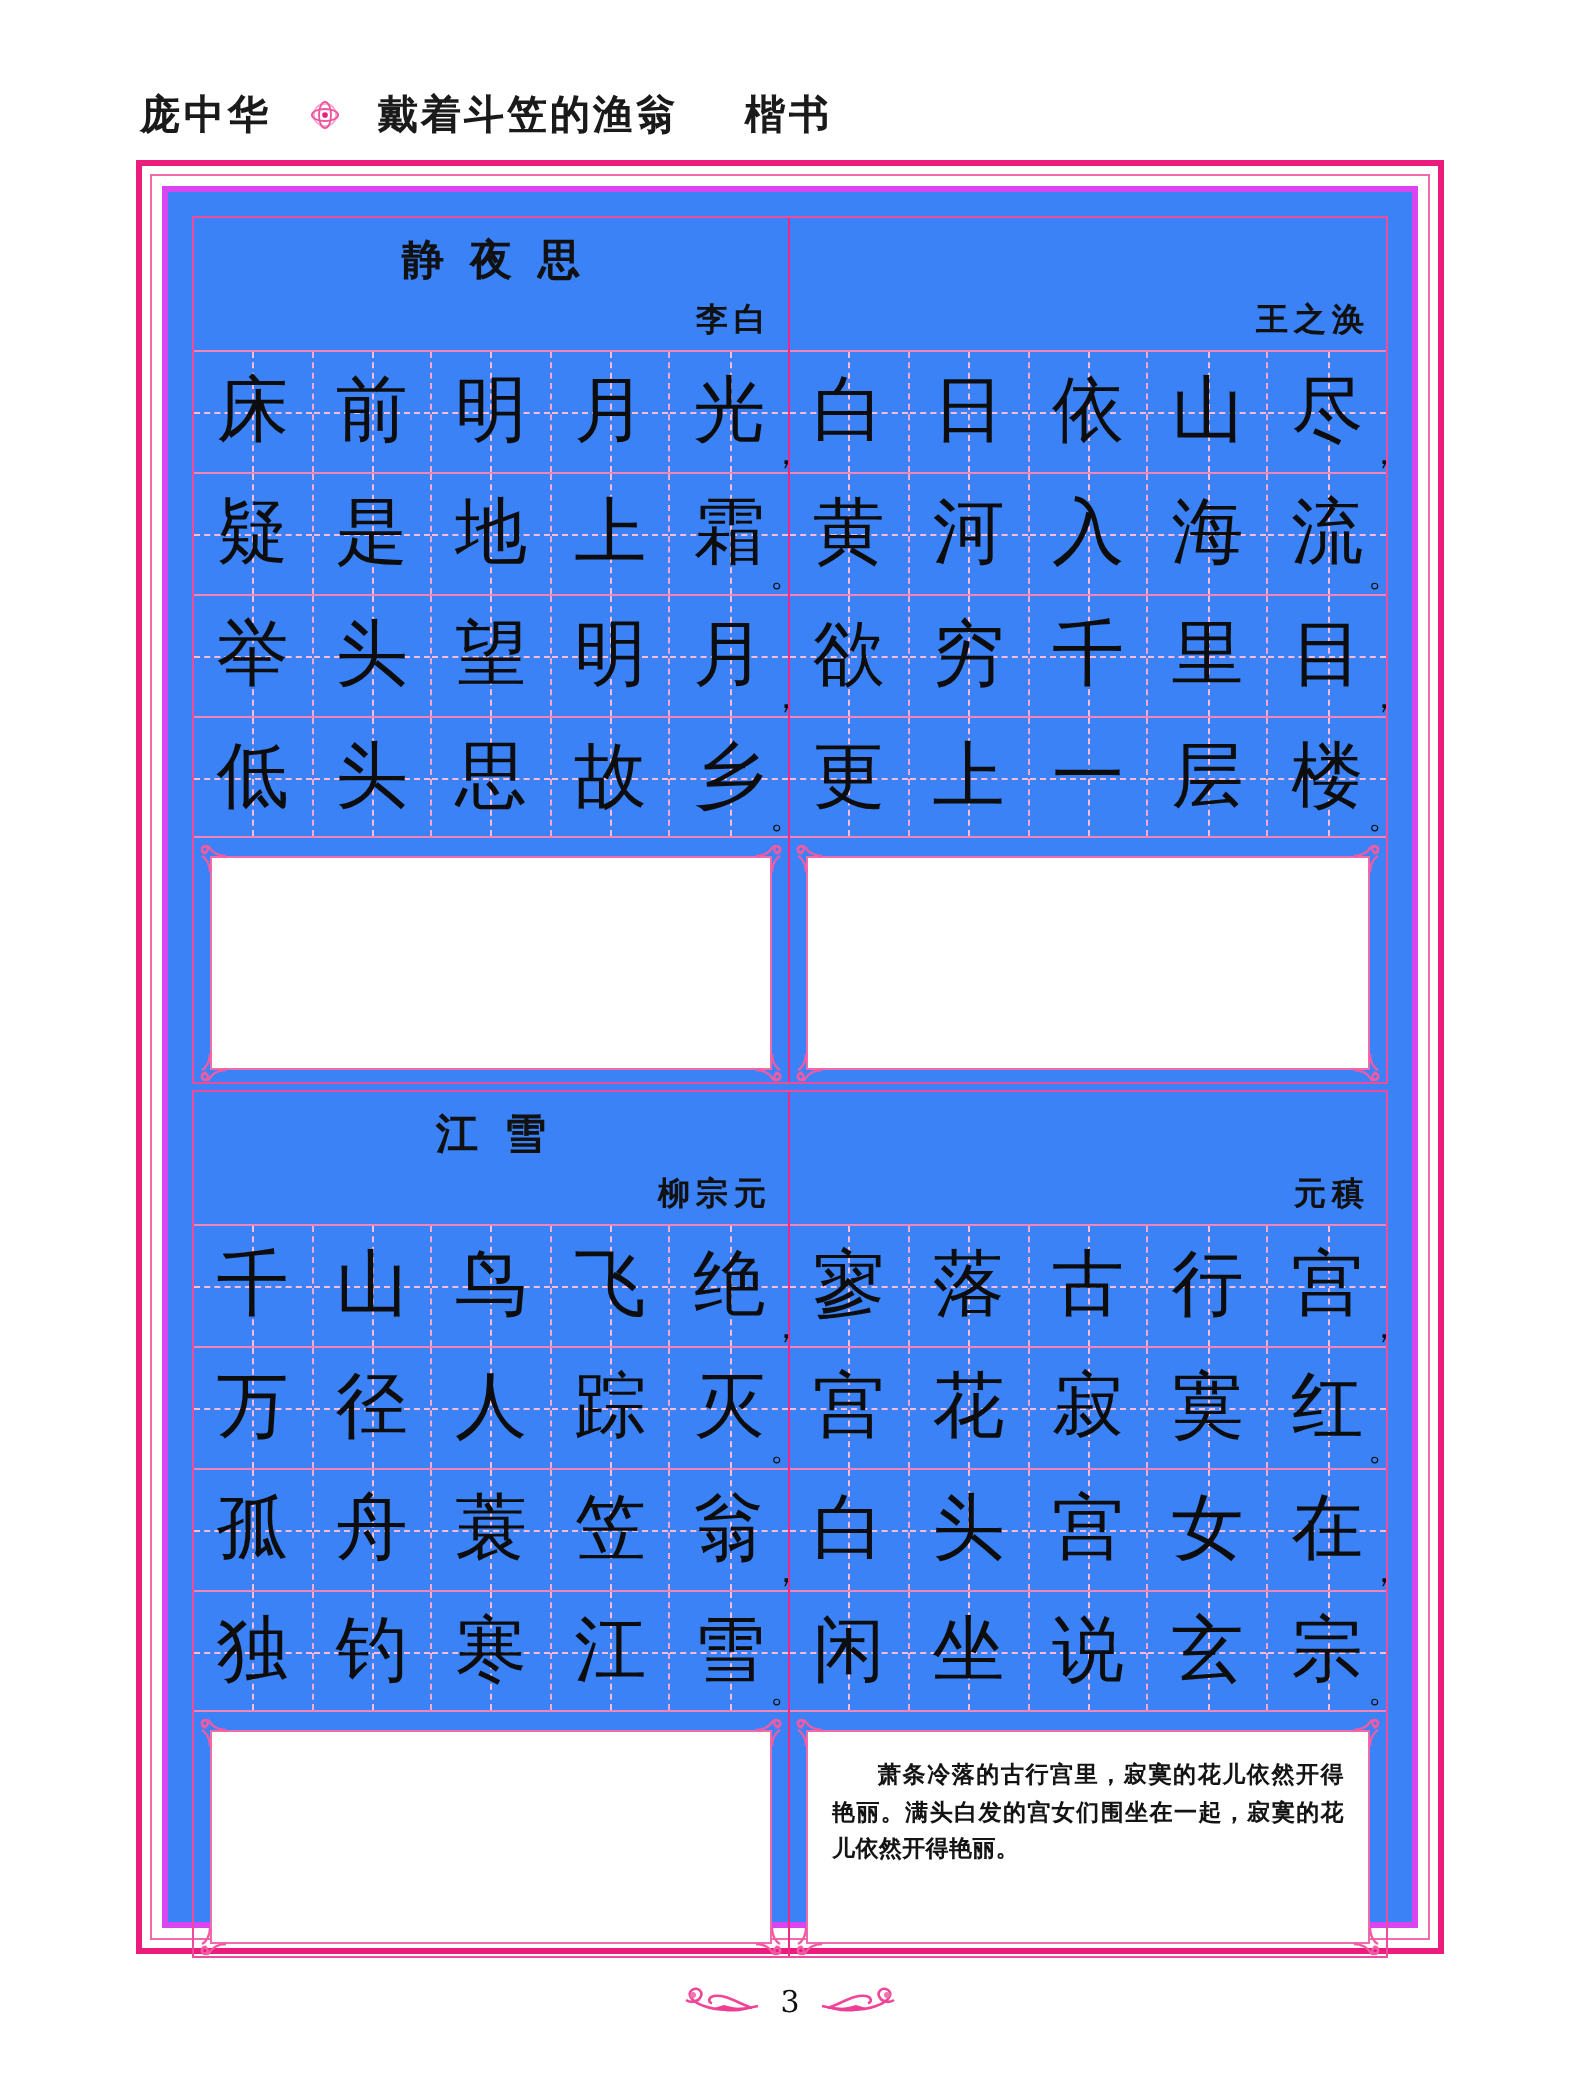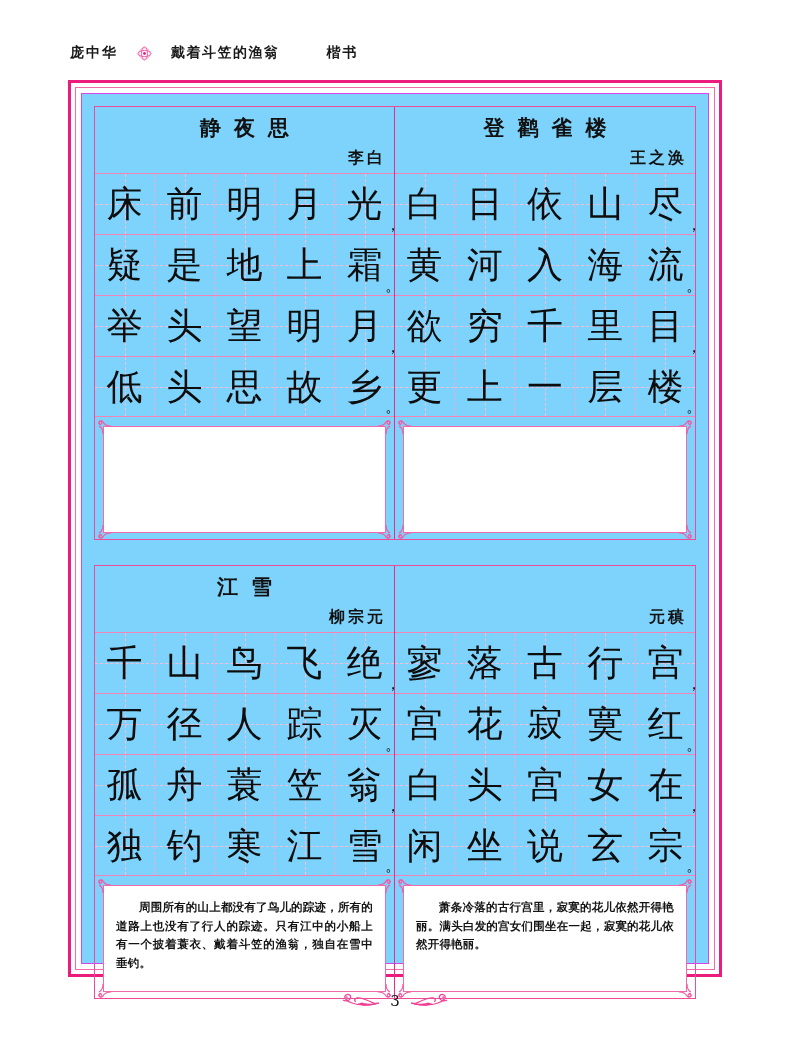--- a/index.html
+++ b/index.html
@@ -15,70 +15,70 @@
 
   
   .page-header {
     position: absolute;
     left: 70px;
     top: 44px;
     display: flex;
     align-items: center;
     gap: 19px;
     font-family: "DejaVu Sans", sans-serif;
-    font-size: 14px;
+    font-size: 20px;
     font-weight: bold;
     color: #1a1a1a;
     letter-spacing: 1px;
   }
   .header-author { letter-spacing: 2px; }
   .header-flower {
     width: 15px; height: 15px;
     position: relative;
     display: inline-block;
   }
   .header-flower svg { display: block; }
   .header-series { letter-spacing: 1.5px; }
-  .header-style { letter-spacing: 2px; margin-left: 28px; }
+  .header-style { letter-spacing: 2px; margin-left: 14px; }
 
   
   .page-frame {
     position: absolute;
     left: 68px;
     top: 80px;
     width: 654px;
     height: 897px;
     border: 3px solid #ec1c7d;
     background: #ffffff;
   }
   .page-frame-inner {
     position: absolute;
     left: 4px; top: 4px; right: 4px; bottom: 4px;
     border: 1.5px solid #f06ba8;
   }
   .page-frame-inner2 {
     position: absolute;
     left: 5px; top: 5px; right: 5px; bottom: 5px;
-    border: 1px solid #d946ef;
-    background: #7dd3fc;
+    border: 3px solid #d946ef;
+    background: #3b82f6;
   }
 
   .content {
     position: absolute;
     left: 12px; top: 12px; right: 12px; bottom: 12px;
   }
 
   
   .half {
     position: absolute;
     left: 0; right: 0;
     border: 1px solid #ee4b9b;
   }
   .half.top    { top: 0;    height: 434px; }
-  .half.bottom { top: 459px; height: 434px; }
+  .half.bottom { top: 437px; height: 434px; }
 
   .half-cols {
     display: flex;
     width: 100%;
     height: 100%;
   }
   .poem-col {
     width: 50%;
     position: relative;
     display: flex;
@@ -372,21 +372,20 @@
                           <path d="M6 14 C6 10, 4 7, 2 6"></path>
                           <circle cx="3.4" cy="2.6" r="1.5"></circle>
                         </g>
                       </svg>
                     </span>
                   </div>
                 </div>
               </div>
             <div class="poem-col right">
                 <div class="poem-head">
-                  <div class="poem-title">登鹳雀楼</div>
                   <div class="poem-author">王之涣</div>
                 </div>
                 <div class="grid-wrap">
                   <div class="grid-row">
                     <div class="cell">
                       <span class="cell-char">白</span>
                     </div>
                     <div class="cell">
                       <span class="cell-char">日</span>
                     </div>
@@ -612,21 +611,20 @@
                     </span>
                     <span class="corner br">
                       <svg viewBox="0 0 15 15">
                         <g fill="none" stroke="#f25ba3" stroke-width="1.2">
                           <path d="M14 6 C10 6, 7 4, 6 2 C5.2 0.6, 3 0.6, 2.2 2 C1.4 3.4, 2.6 5, 4.2 4.6"></path>
                           <path d="M6 14 C6 10, 4 7, 2 6"></path>
                           <circle cx="3.4" cy="2.6" r="1.5"></circle>
                         </g>
                       </svg>
                     </span>
-                    <div class="note-text">周围所有的山上都没有了鸟儿的踪迹，所有的道路上也没有了行人的踪迹。只有江中的小船上有一个披着蓑衣、戴着斗笠的渔翁，独自在雪中垂钓。</div>
                   </div>
                 </div>
               </div>
             <div class="poem-col right">
                 <div class="poem-head">
                   <div class="poem-author">元稹</div>
                 </div>
                 <div class="grid-wrap">
                   <div class="grid-row">
                     <div class="cell">

